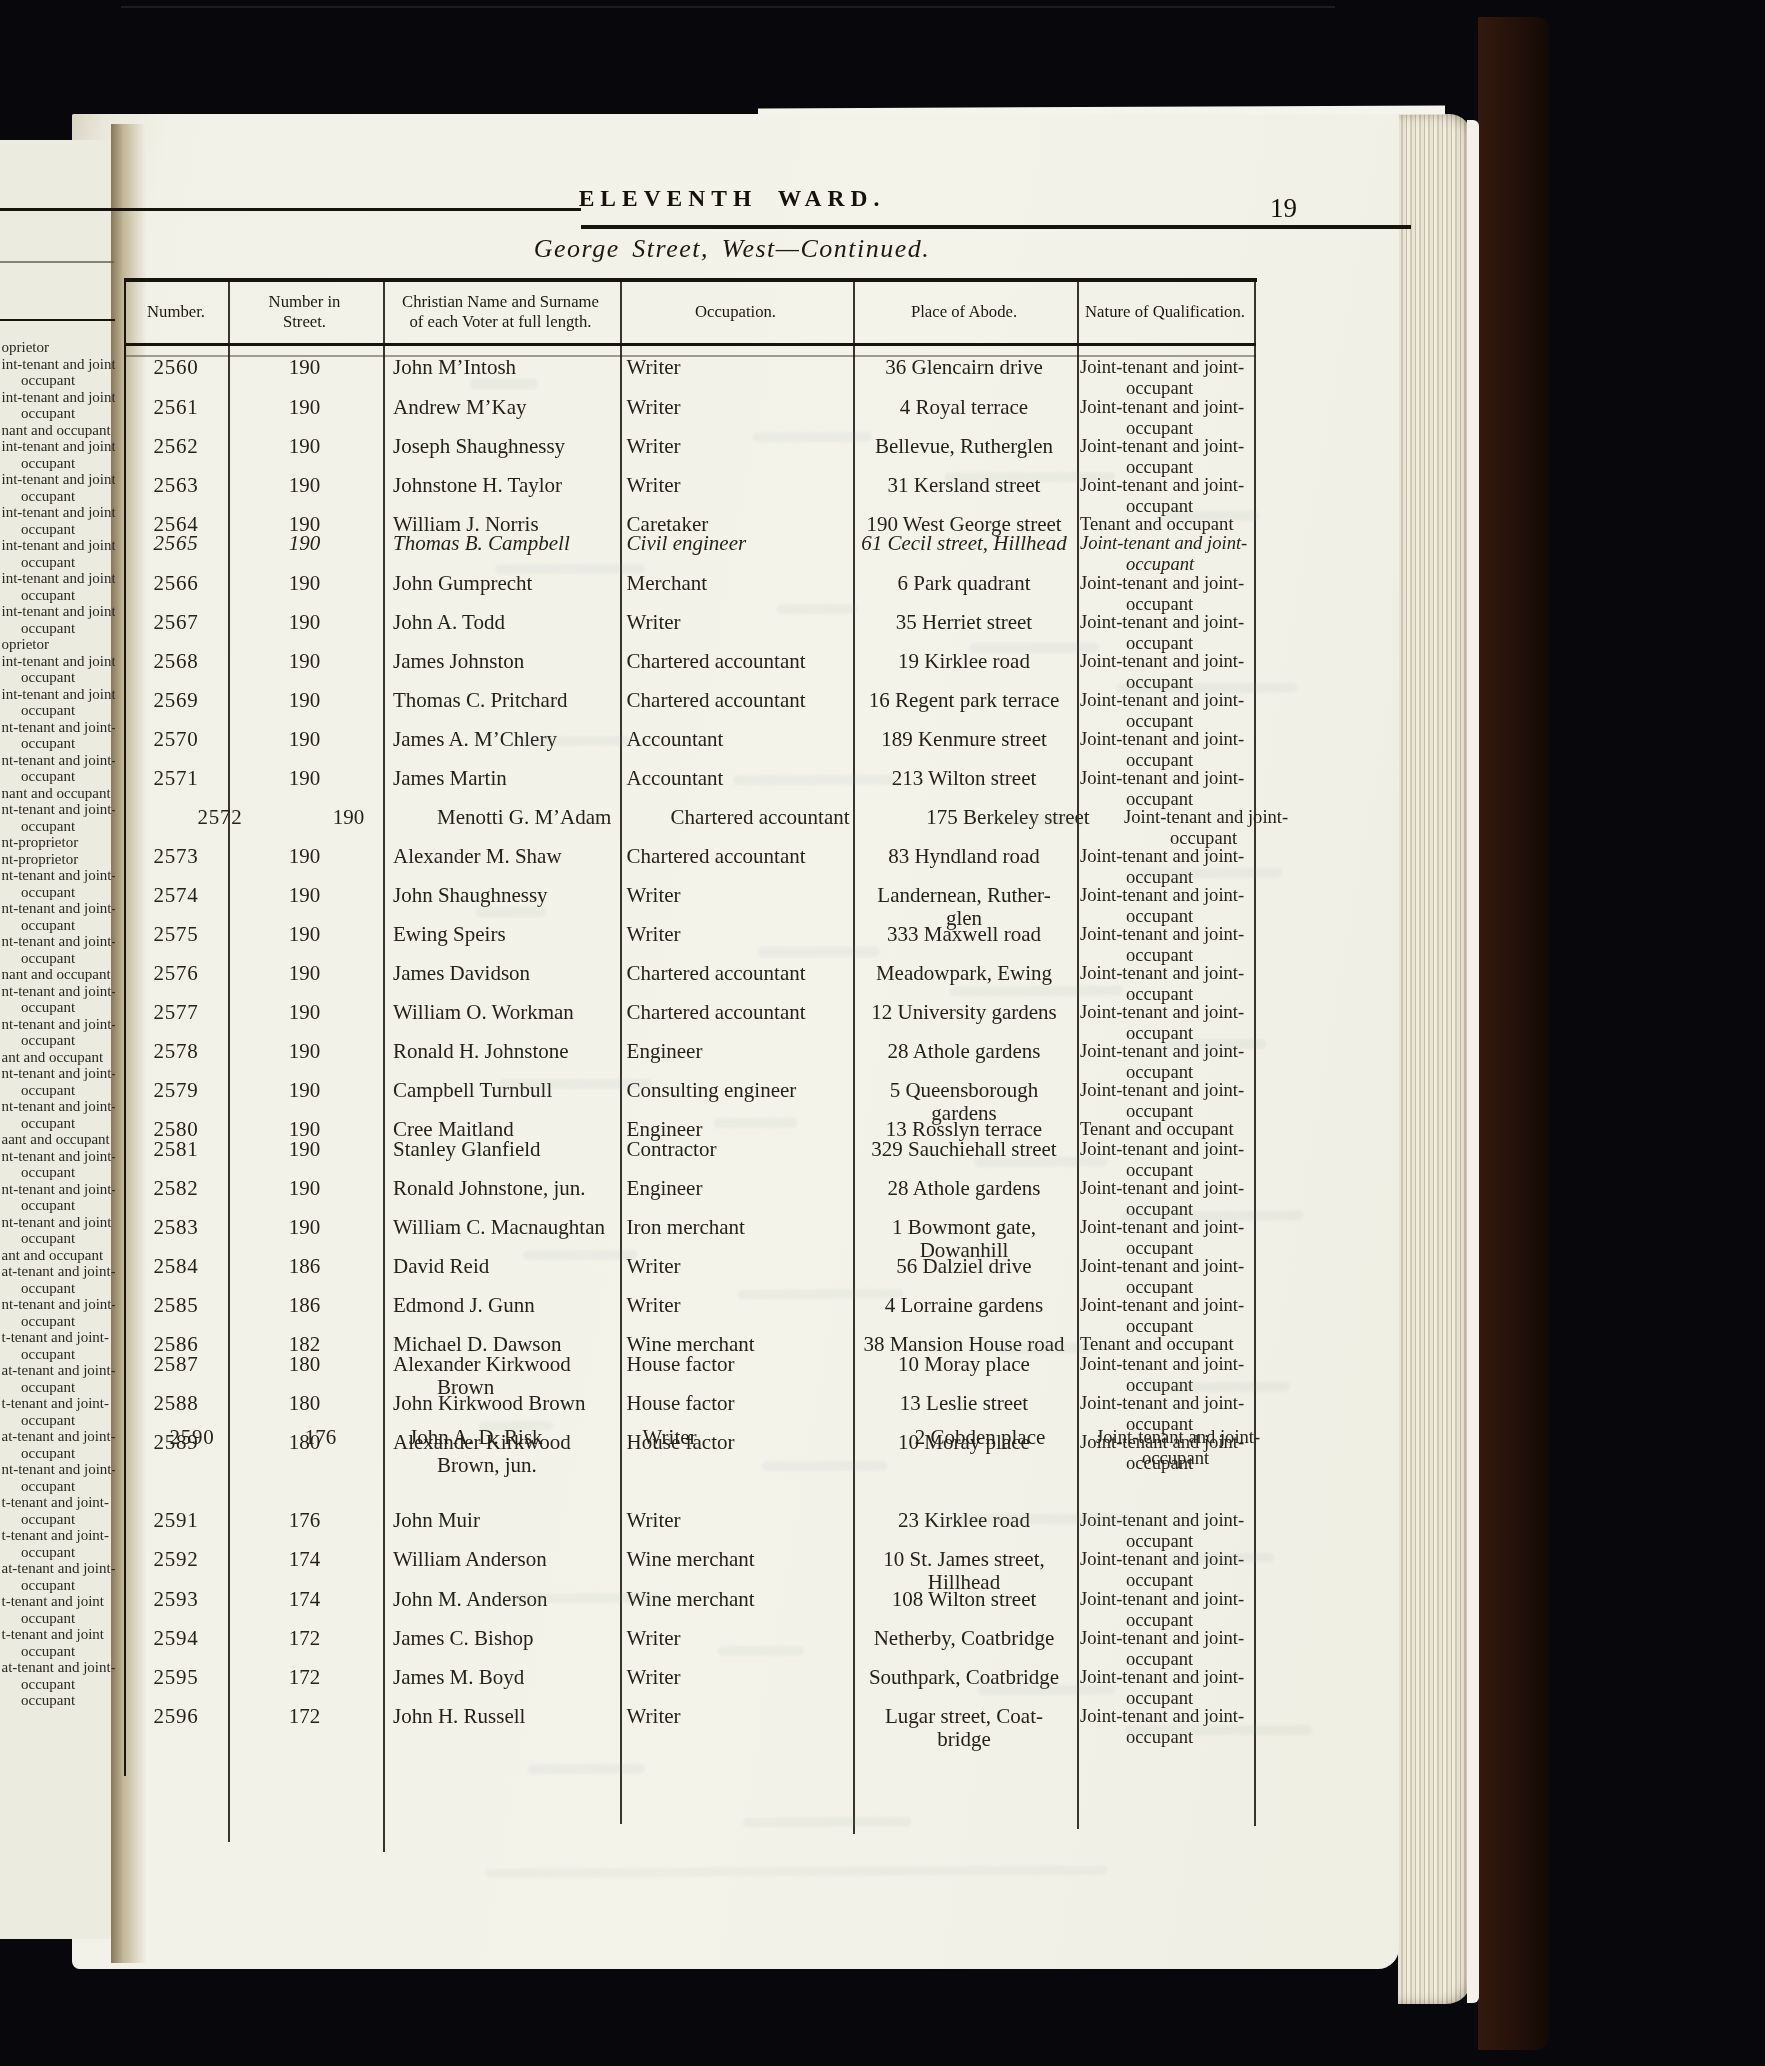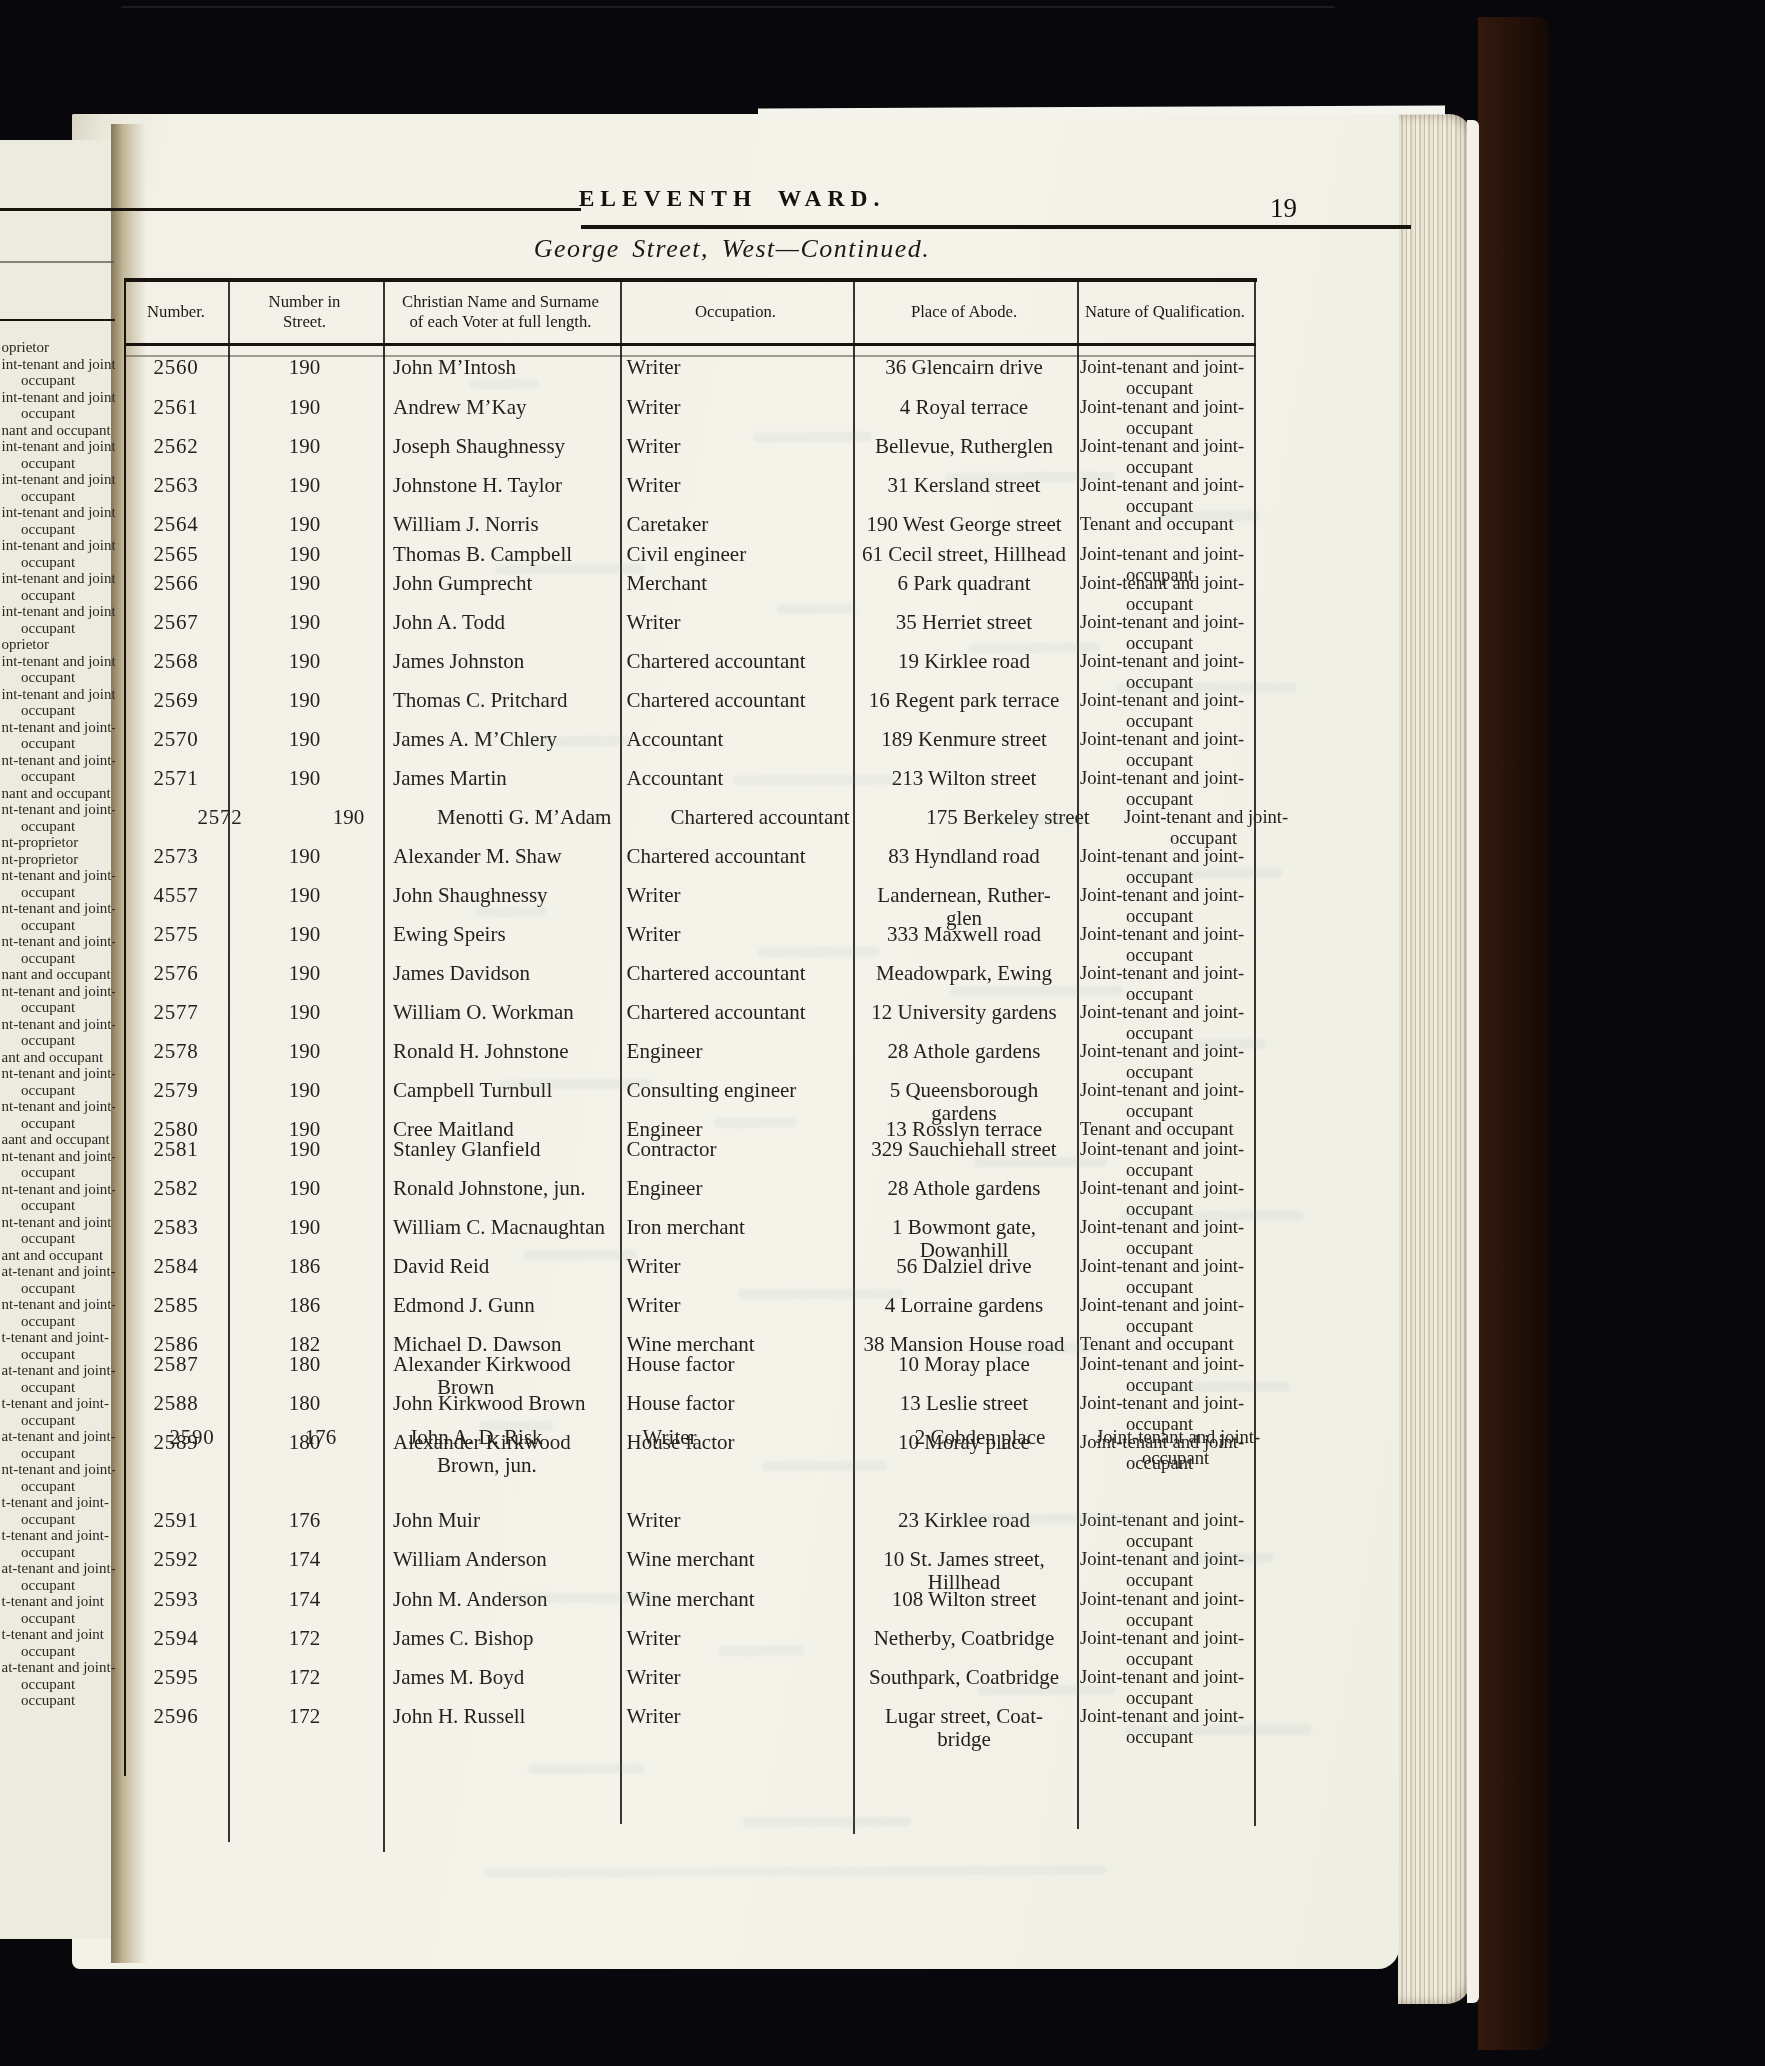--- a/index.html
+++ b/index.html
@@ -135,21 +135,21 @@
 occupant</div>
       </div>
       <div class="trow grid6" style="top: 513px;">
         <div class="cell c-num">2564</div>
         <div class="cell c-street">190</div>
         <div class="cell c-name">William J. Norris</div>
         <div class="cell c-occ">Caretaker</div>
         <div class="cell c-abode">190 West George street</div>
         <div class="cell c-qual">Tenant and occupant</div>
       </div>
-      <div class="trow grid6" style="top: 543px;">
+      <div class="trow grid6" style="top: 532px; font-style: italic;">
         <div class="cell c-num">2565</div>
         <div class="cell c-street">190</div>
         <div class="cell c-name">Thomas B. Campbell</div>
         <div class="cell c-occ">Civil engineer</div>
         <div class="cell c-abode">61 Cecil street, Hillhead</div>
         <div class="cell c-qual">Joint-tenant and joint-
 occupant</div>
       </div>
       <div class="trow grid6" style="top: 572px;">
         <div class="cell c-num">2566</div>
@@ -217,21 +217,21 @@
       <div class="trow grid6" style="top: 845px;">
         <div class="cell c-num">2573</div>
         <div class="cell c-street">190</div>
         <div class="cell c-name">Alexander M. Shaw</div>
         <div class="cell c-occ">Chartered accountant</div>
         <div class="cell c-abode">83 Hyndland road</div>
         <div class="cell c-qual">Joint-tenant and joint-
 occupant</div>
       </div>
       <div class="trow grid6" style="top: 884px;">
-        <div class="cell c-num">4557</div>
+        <div class="cell c-num">2574</div>
         <div class="cell c-street">190</div>
         <div class="cell c-name">John Shaughnessy</div>
         <div class="cell c-occ">Writer</div>
         <div class="cell c-abode">Landernean, Ruther-
 glen</div>
         <div class="cell c-qual">Joint-tenant and joint-
 occupant</div>
       </div>
       <div class="trow grid6" style="top: 923px;">
         <div class="cell c-num">2575</div>

